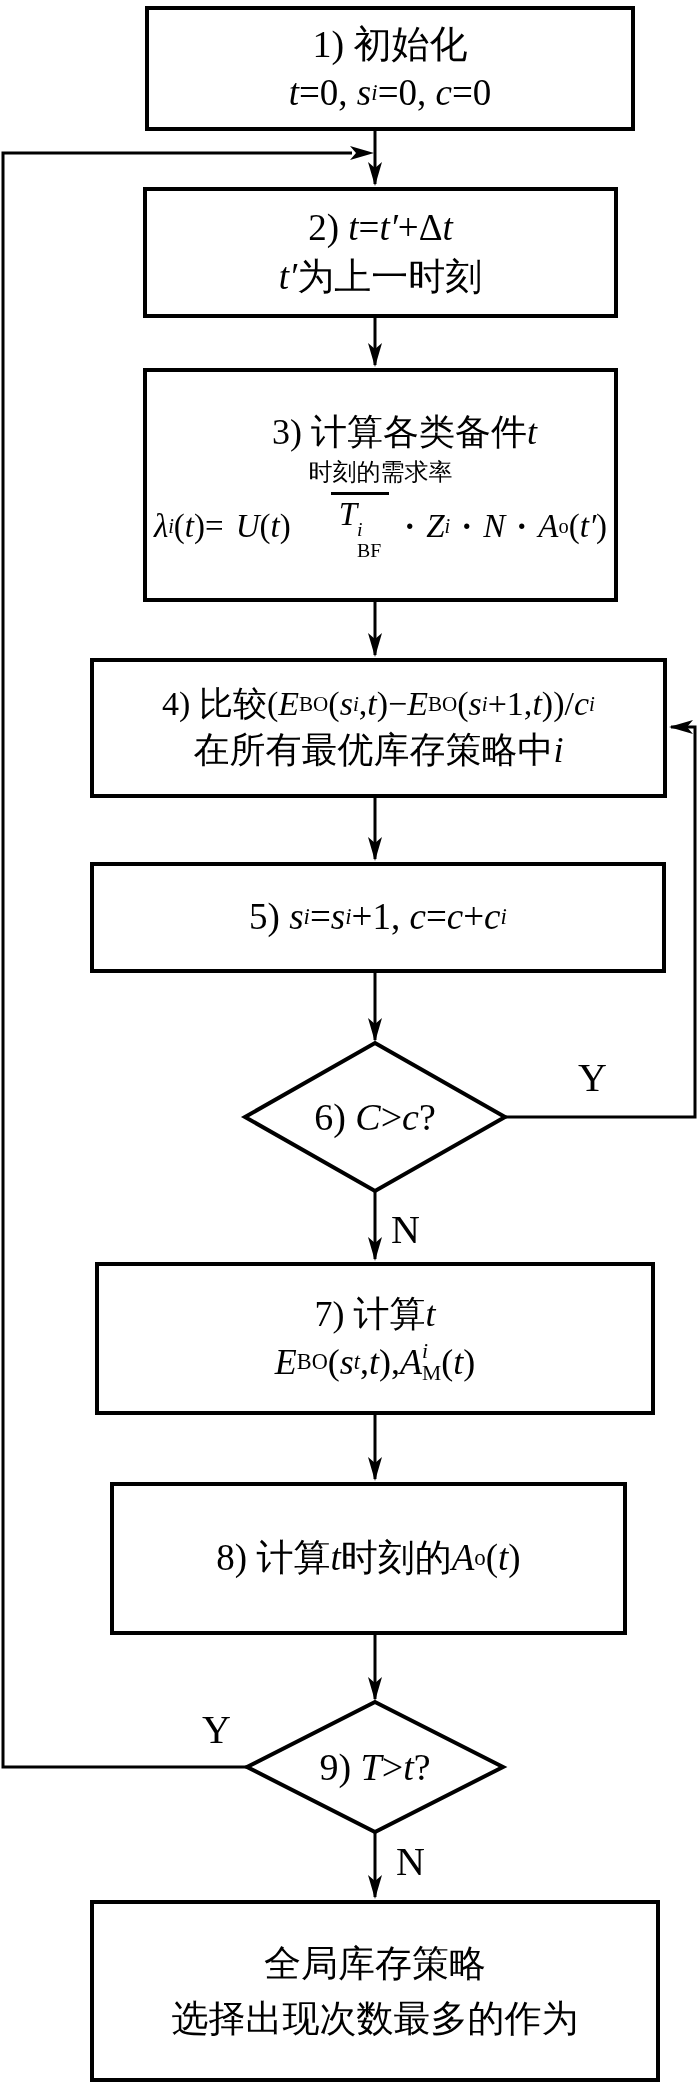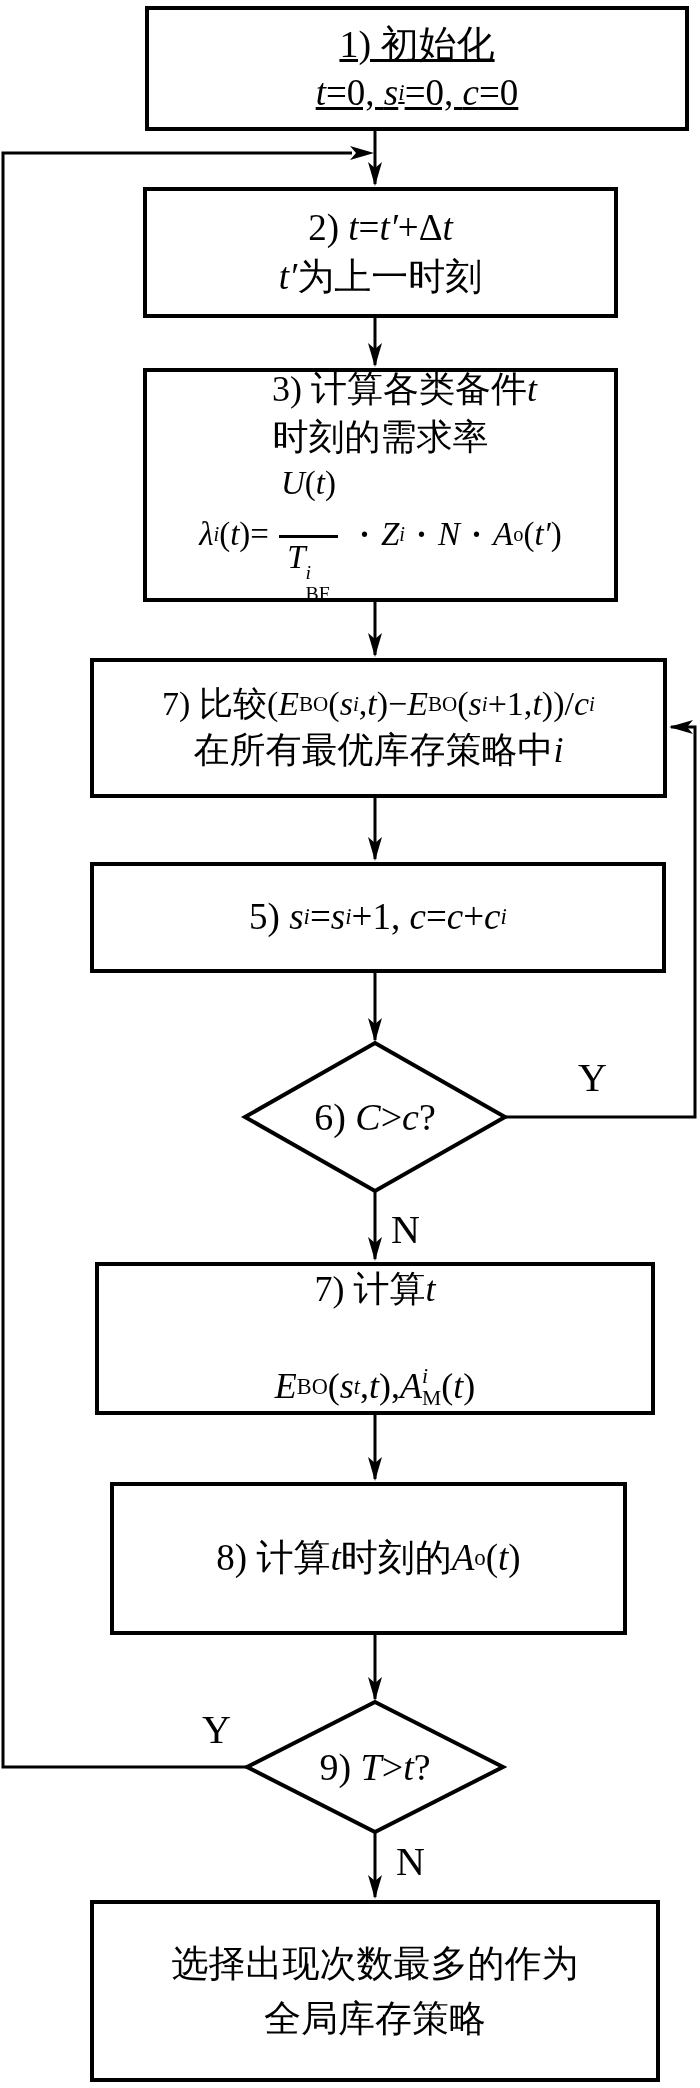--- a/index.html
+++ b/index.html
@@ -9,21 +9,21 @@
   .node{position:absolute;border:4px solid #000;background:#fff;box-sizing:border-box;
         display:flex;flex-direction:column;align-items:center;justify-content:center;
         text-align:center;line-height:1.32;}
   .dlabel{position:absolute;display:flex;align-items:center;justify-content:center;text-align:center;}
   .branch{position:absolute;font-size:40px;line-height:1;}
   .it{font-style:italic;}
   .sb{font-size:62%;vertical-align:-0.4em;line-height:1;}
   .ss{display:inline-flex;flex-direction:column;align-items:flex-start;font-size:60%;line-height:1.05;vertical-align:-0.55em;text-align:left;}
   .ss .up{font-style:italic;}
   .fline{display:flex;flex-direction:row;align-items:center;justify-content:center;}
-  .frac{display:inline-flex;flex-direction:column;align-items:center;margin:0 4px;line-height:1.12;gap:32px;}
+  .frac{display:inline-flex;flex-direction:row;align-items:center;margin:0 4px;line-height:1.12;gap:32px;}
   .frac .num{padding:0 8px 1px;}
   .frac .den{border-top:3px solid #000;padding:1px 8px 0;}
   .dot{margin:0 11px;font-weight:bold;}
   .tt{white-space:pre;}
 </style>
 </head>
 <body>
 
 <div class="stage">
 
@@ -53,21 +53,21 @@
       <path d="M375 1481 L368 1457 L375 1463 L382 1457 Z"></path>
       <path d="M375 1701 L368 1677 L375 1683 L382 1677 Z"></path>
       <path d="M375 1899 L368 1875 L375 1881 L382 1875 Z"></path>
     </g>
     <g stroke="#000" stroke-width="4" fill="#fff">
       <polygon points="375,1043 505,1117 375,1191 245,1117"></polygon>
       <polygon points="375,1702 503,1767 375,1832 247,1767"></polygon>
     </g>
   </svg>
 
-  <div class="node" style="left:145px;top:6px;width:544px;height:125px;text-decoration:underline;">
+  <div class="node" style="left:145px;top:6px;width:490px;height:125px;">
     <div style="font-size:38px;">1) 初始化</div>
     <div class="fline" style="font-size:37px;">
       <span class="it tok">t</span>
         <span class="tok tt">=0, </span>
         <span class="it tok">s</span>
         <span class="sb it tok">i</span>
         <span class="tok tt">=0, </span>
         <span class="it tok">c</span>
         <span class="tok">=0</span>
     </div>
@@ -86,21 +86,21 @@
       <span class="it tok">t′</span>
         <span class="tok">为上一时刻</span>
     </div>
   </div>
 
   <div class="node" style="left:143px;top:368px;width:475px;height:234px;">
     <div class="fline" style="font-size:36px;margin-left:48px;">
       <span class="tok">3) 计算各类备件</span>
         <span class="it tok">t</span>
     </div>
-    <div style="font-size:36px;">时刻的需求率</div>
+    <div style="font-size:24px;">时刻的需求率</div>
     <div class="fline" style="font-size:33px;margin-top:4px;">
       <span class="it tok">λ</span>
         <span class="sb it tok">i</span>
         <span class="tok">(</span>
         <span class="it tok">t</span>
         <span class="tok">)=</span>
       <span class="frac">
         <span class="num"><span class="it tok">U</span><span class="tok">(</span><span class="it tok">t</span><span class="tok">)</span></span>
         <span class="den"><span class="it tok">T</span><span class="ss">
               <span class="up tok">i</span>
@@ -116,21 +116,21 @@
       <span class="it tok">A</span>
         <span class="sb tok">o</span>
         <span class="tok">(</span>
         <span class="it tok">t′</span>
         <span class="tok">)</span>
     </div>
   </div>
 
   <div class="node" style="left:90px;top:658px;width:577px;height:140px;">
     <div class="fline" style="font-size:34px;">
-      <span class="tok">7) 比较(</span>
+      <span class="tok">4) 比较(</span>
         <span class="it tok">E</span>
         <span class="sb tok">BO</span>
         <span class="tok">(</span>
         <span class="it tok">s</span>
         <span class="sb it tok">i</span>
         <span class="tok">,</span>
         <span class="it tok">t</span>
         <span class="tok">)−</span>
         <span class="it tok">E</span>
         <span class="sb tok">BO</span>
@@ -170,21 +170,21 @@
   <div class="dlabel" style="left:245px;top:1043px;width:260px;height:148px;font-size:38px;">
     <span class="tok tt">6) </span>
       <span class="it tok">C</span>
       <span class="tok">&gt;</span>
       <span class="it tok">c</span>
       <span class="tok">?</span>
   </div>
   <div class="branch" style="left:578px;top:1058px;">Y</div>
   <div class="branch" style="left:391px;top:1210px;">N</div>
 
-  <div class="node" style="left:95px;top:1262px;width:560px;height:153px;justify-content:space-between;">
+  <div class="node" style="left:95px;top:1262px;width:560px;height:153px;">
     <div class="fline" style="font-size:36px;">
       <span class="tok">7) 计算</span>
         <span class="it tok">t</span>
     </div>
     <div class="fline" style="font-size:36px;">
       <span class="it tok">E</span>
         <span class="sb tok">BO</span>
         <span class="tok">(</span>
         <span class="it tok">s</span>
         <span class="sb it tok">t</span>
@@ -219,17 +219,17 @@
     <span class="tok tt">9) </span>
       <span class="it tok">T</span>
       <span class="tok">&gt;</span>
       <span class="it tok">t</span>
       <span class="tok">?</span>
   </div>
   <div class="branch" style="left:202px;top:1710px;">Y</div>
   <div class="branch" style="left:396px;top:1842px;">N</div>
 
   <div class="node" style="left:90px;top:1900px;width:570px;height:182px;line-height:1.5;">
+    <div style="font-size:37px;">全局库存策略</div>
     <div style="font-size:37px;">选择出现次数最多的作为</div>
-    <div style="font-size:37px;">全局库存策略</div>
   </div>
 
 </div>
 
 </body></html>

